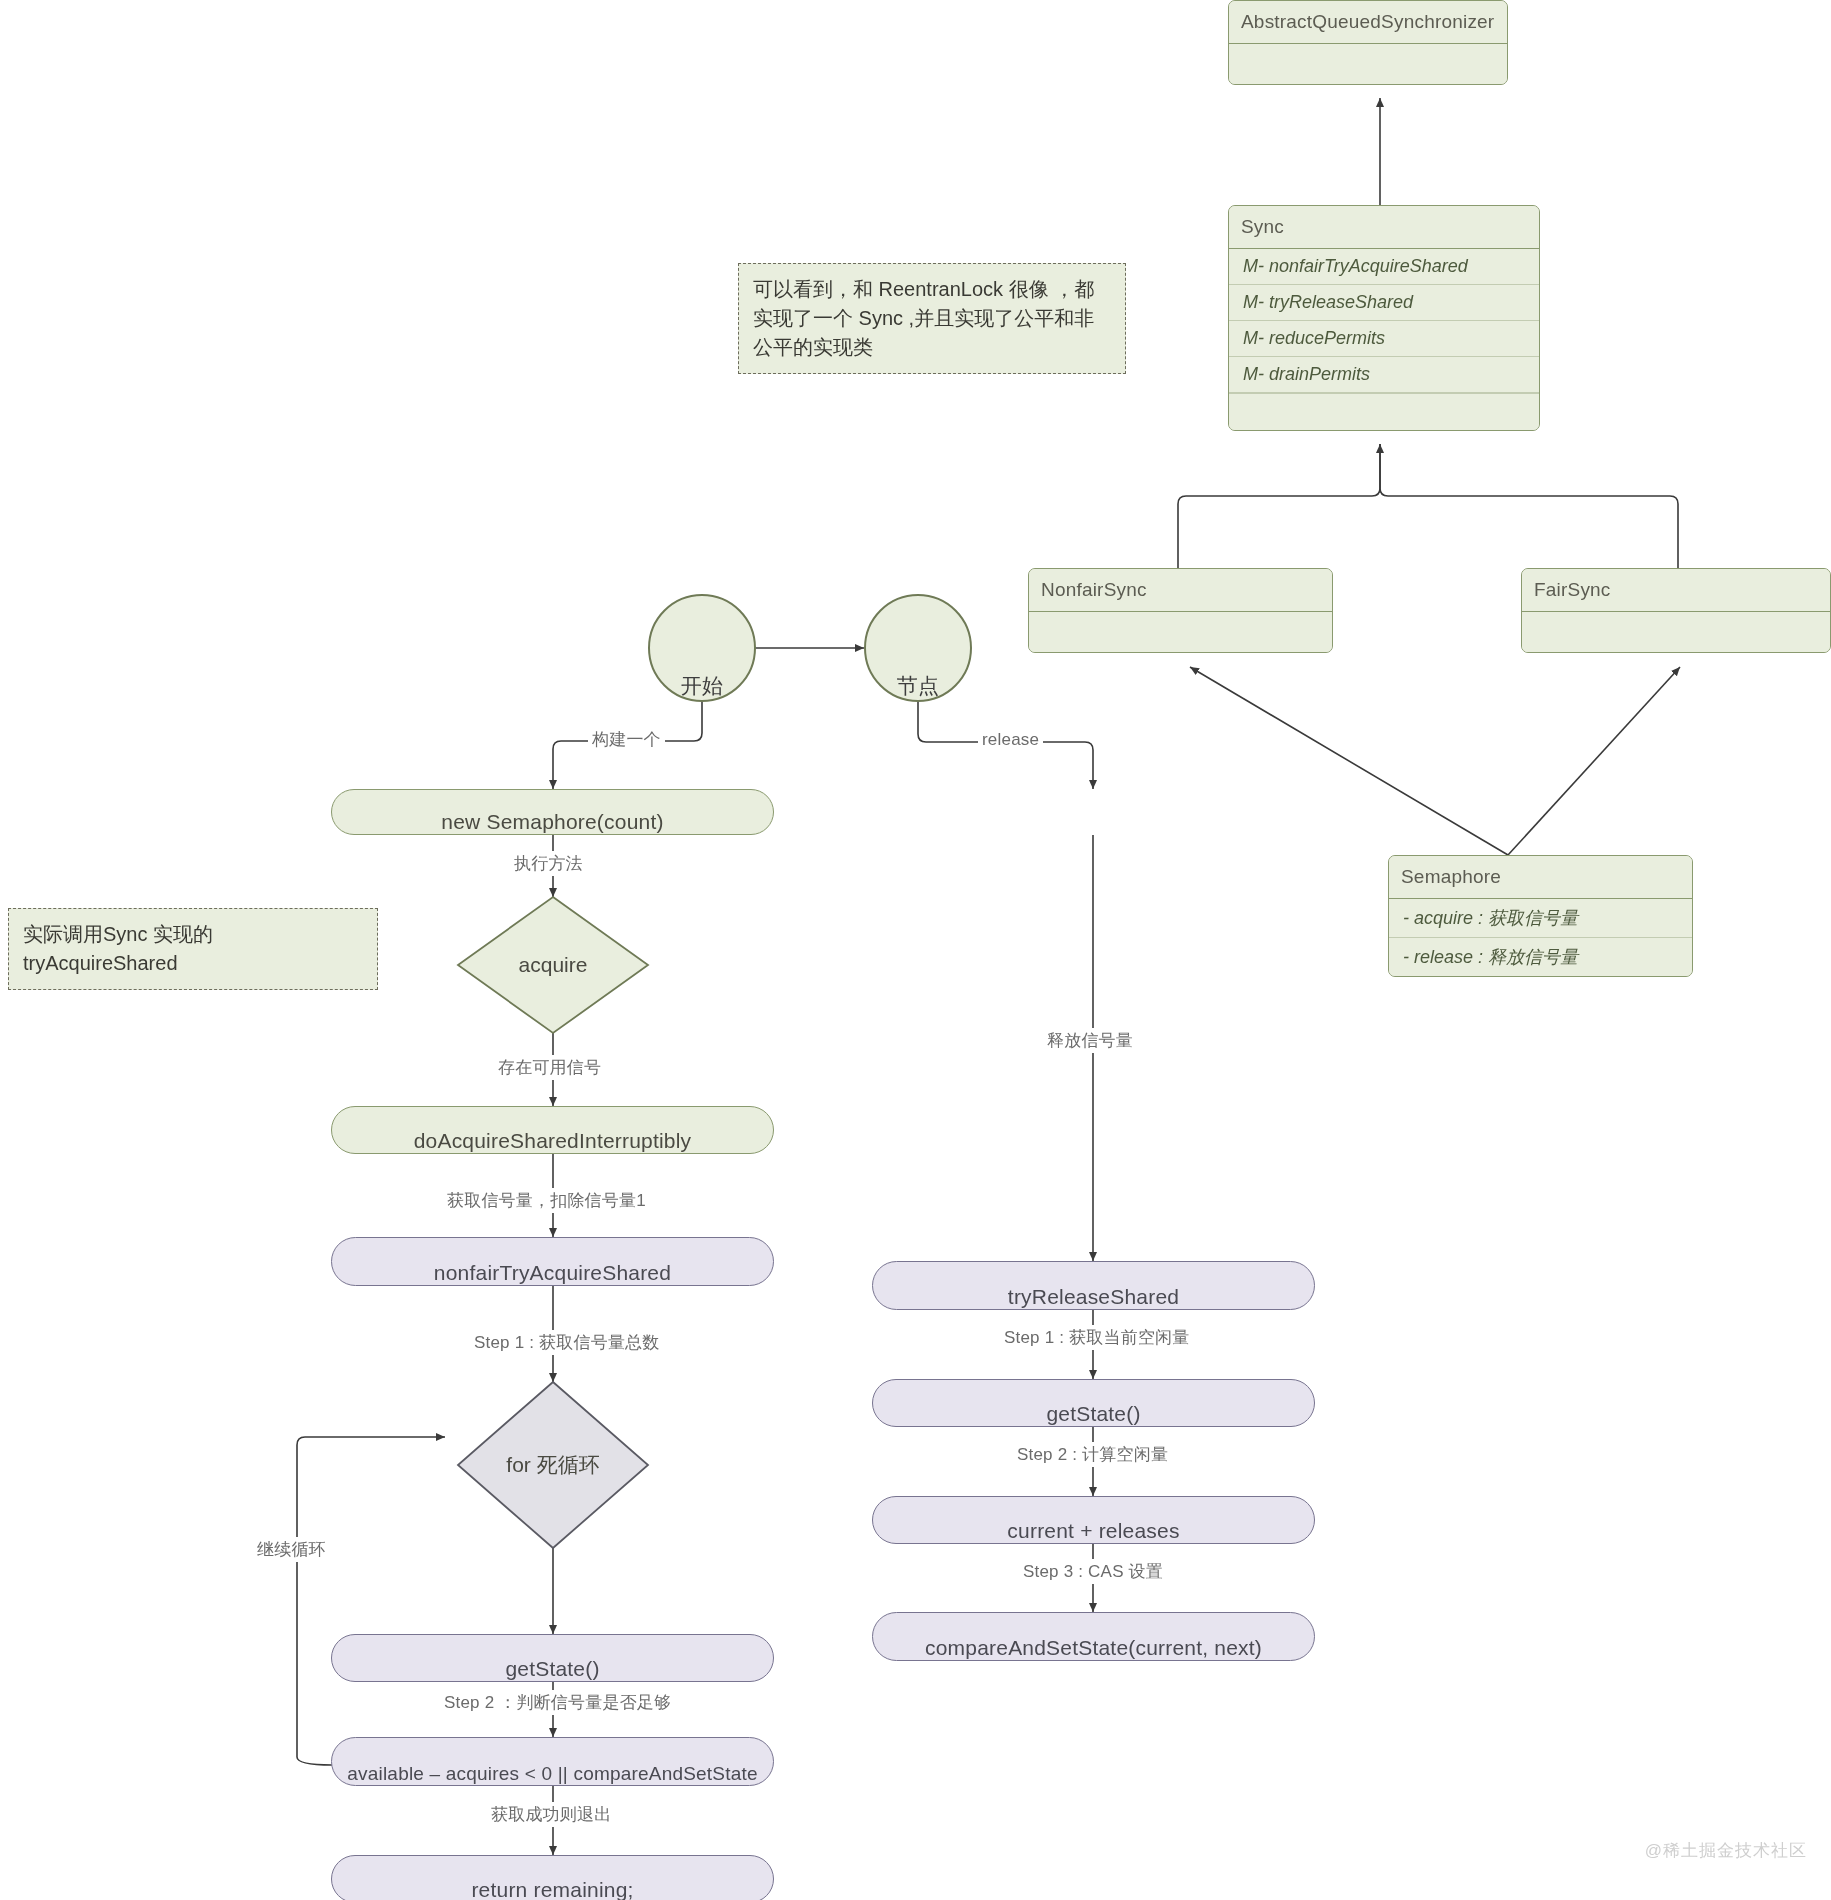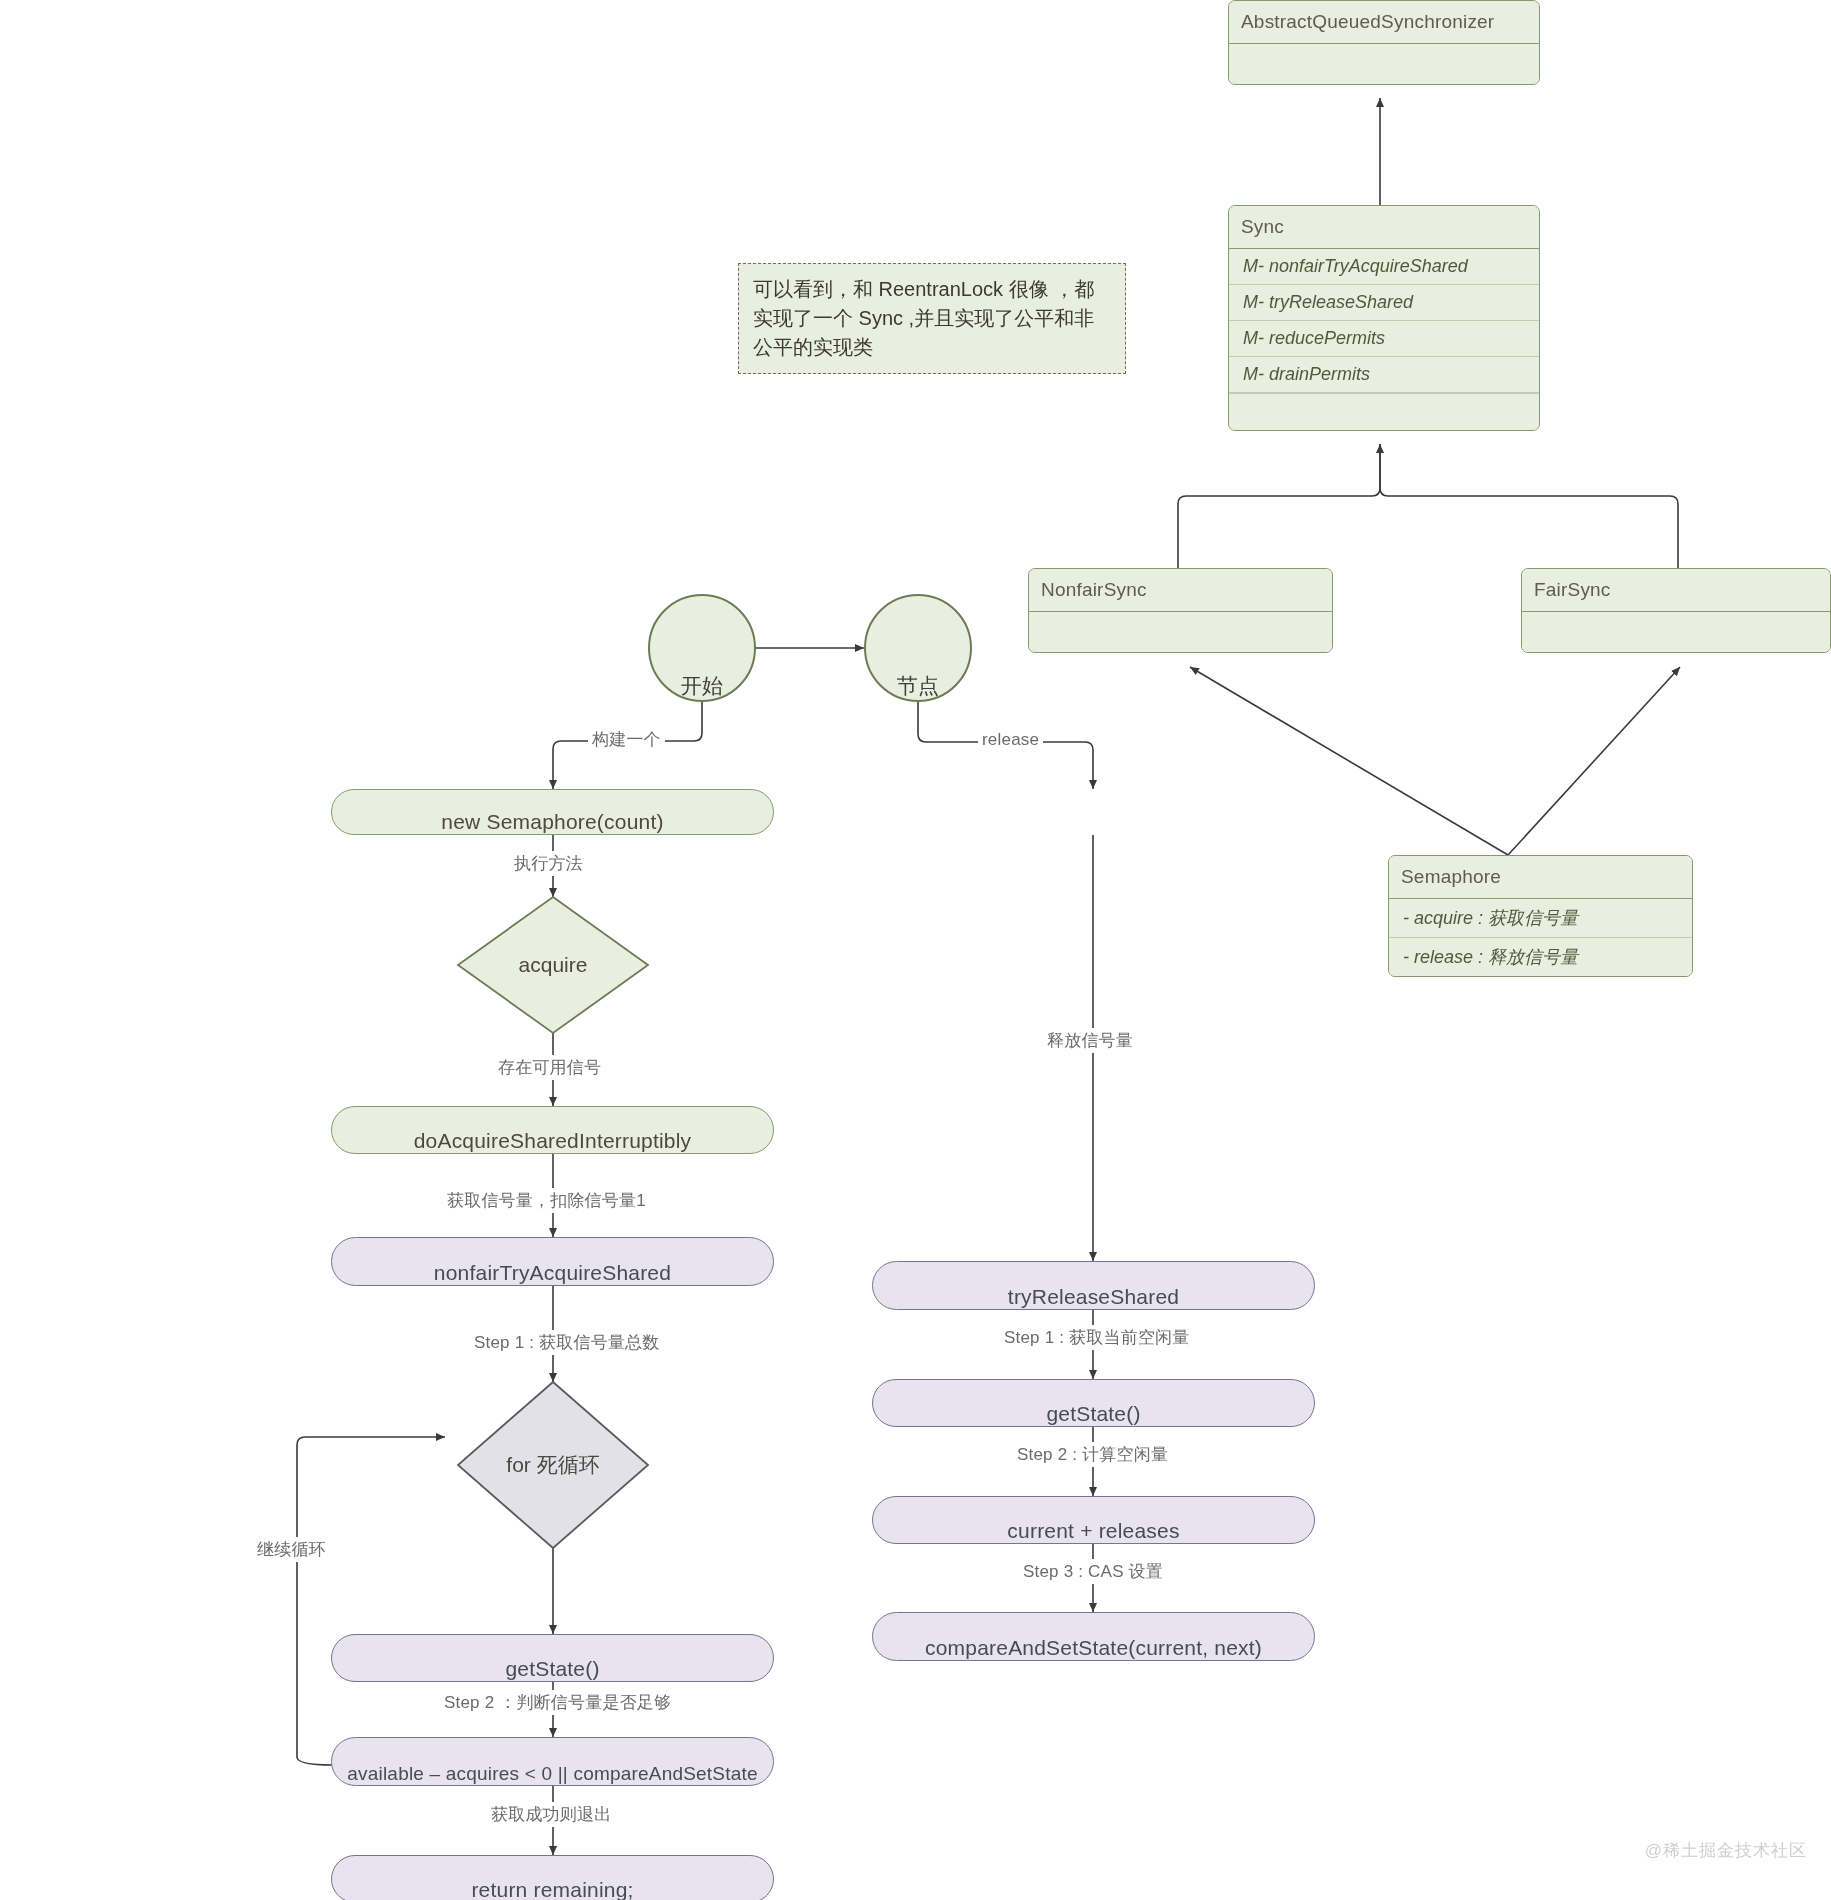--- a/index.html
+++ b/index.html
@@ -191,21 +191,21 @@
 
       <path d="M1093,1427 L1093,1496" marker-end="url(#arrow)"></path>
 
       <path d="M1093,1544 L1093,1612" marker-end="url(#arrow)"></path>
     </g>
 
     <polygon points="553,897 648,965 553,1033 458,965" fill="#e9eede" stroke="#6f7a56" stroke-width="1.8"></polygon>
     <polygon points="553,1382 648,1465 553,1548 458,1465" fill="#e2e1e7" stroke="#5a5a63" stroke-width="1.8"></polygon>
   </svg>
 
-  <div class="uml" style="left:1228px; top:0px; width:312px;">
+  <div class="uml" style="left:1228px; top:0px; width:280px;">
     <div class="uml-title">AbstractQueuedSynchronizer</div>
     <div class="uml-empty"></div>
   </div>
 
   <div class="uml" style="left:1228px; top:205px; width:312px;">
     <div class="uml-title">Sync</div>
     <div class="uml-row">M- nonfairTryAcquireShared</div>
     <div class="uml-row">M- tryReleaseShared</div>
     <div class="uml-row">M- reducePermits</div>
     <div class="uml-row">M- drainPermits</div>
@@ -225,20 +225,23 @@
   <div class="uml" style="left:1388px; top:855px; width:305px;">
     <div class="uml-title">Semaphore</div>
     <div class="uml-row">- acquire : 获取信号量</div>
     <div class="uml-row">- release : 释放信号量</div>
   </div>
 
   <div class="note" style="left:738px; top:263px; width:388px;">
     <span>可以看到，和 ReentranLock 很像 ，都实现了一个 Sync ,并且实现了公平和非公平的实现类</span>
   </div>
 
+  <div class="note" style="left:8px; top:908px; width:370px;">
+    <span>实际调用Sync 实现的 tryAcquireShared</span>
+  </div>
 
   <div class="node circle-green" style="left:648px; top:594px; width:108px; height:108px;">
     <span>开始</span>
   </div>
 
   <div class="node circle-green" style="left:864px; top:594px; width:108px; height:108px;">
     <span>节点</span>
   </div>
 
   <div class="node pill-green" style="left:331px; top:789px; width:443px; height:46px;">

